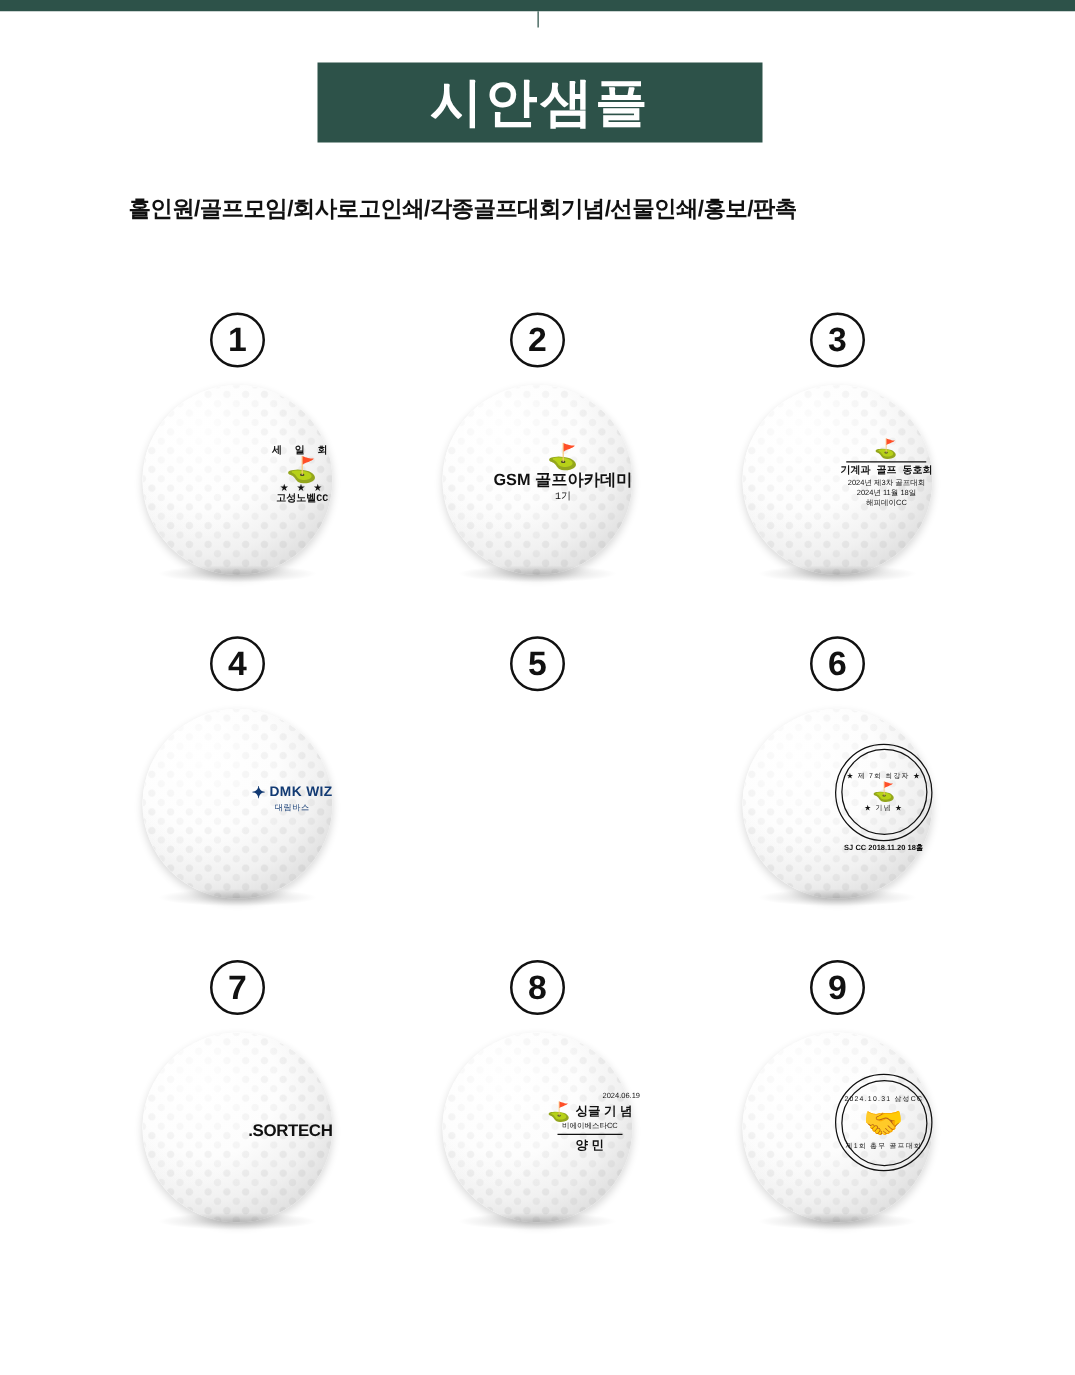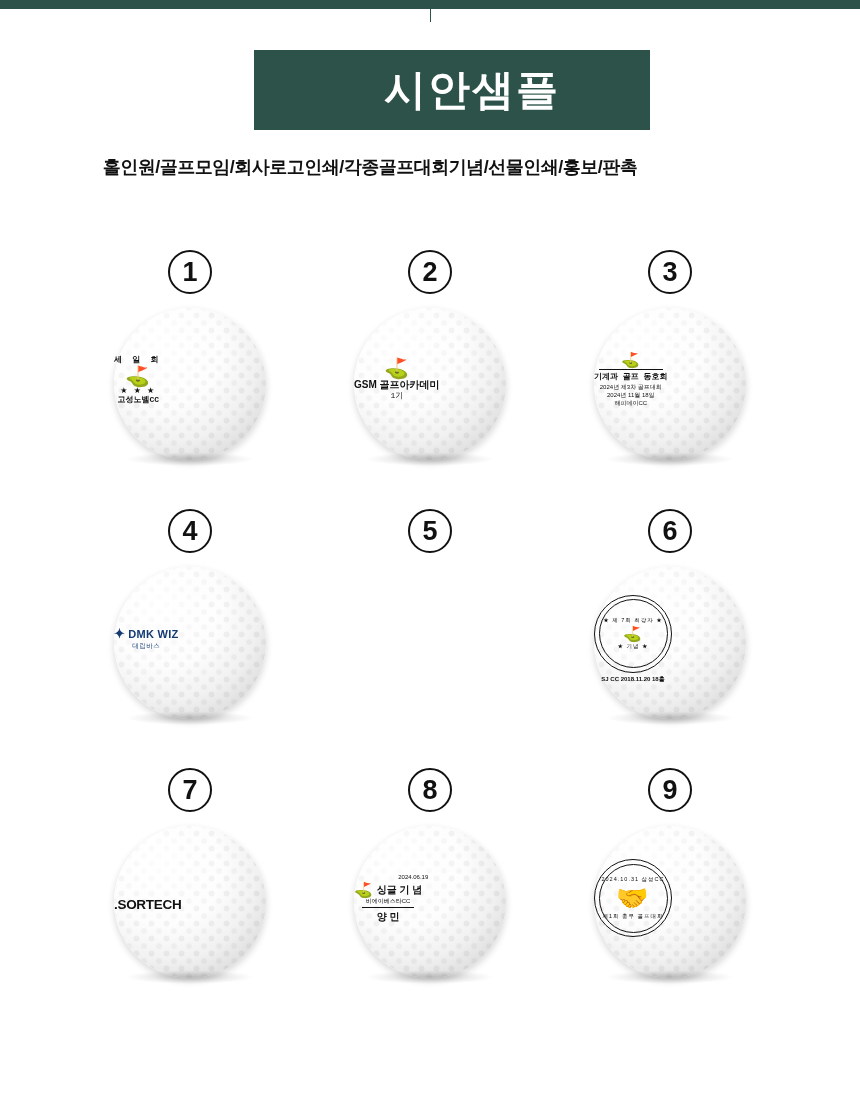--- a/index.html
+++ b/index.html
@@ -31,30 +31,29 @@
     height: 13px;
     background: #2d5249;
   }
 
   
   .title-banner {
     position: absolute;
     top: 50px;
     left: 254px;
     width: 356px;
-    height: 80px;
+    height: 64px;
     background: #2d5249;
     color: #ffffff;
     display: flex;
     align-items: center;
     justify-content: center;
     font-size: 42px;
     font-weight: bold;
     letter-spacing: 2px;
-    padding-left: 40px;
   }
 
   
   .subtitle {
     position: absolute;
     top: 155px;
     left: 0;
     width: 740px;
     text-align: center;
     font-size: 18px;
@@ -138,35 +137,35 @@
     background: radial-gradient(ellipse at center, rgba(0,0,0,0.18) 0%, rgba(0,0,0,0) 70%);
     border-radius: 50%;
   }
 
   
   .art {
     position: absolute;
     inset: 0;
     display: flex;
     flex-direction: column;
-    align-items: flex-start;
+    align-items: flex-end;
     justify-content: center;
     color: #111;
     text-align: center;
     pointer-events: none;
   }
   .art-inner {
     transform: translateY(-4px);
     display: flex;
     flex-direction: column;
     align-items: center;
   }
   .t6 { font-size: 6px; line-height: 1.35; }
   .t8 { font-size: 8px; line-height: 1.35; font-family: Liberation Mono, monospace; }
-  .t9 { font-size: 10px; line-height: 1.3; }
+  .t9 { font-size: 13px; line-height: 1.3; }
   .t10 { font-size: 10px; line-height: 1.3; }
   .t11 { font-size: 11px; line-height: 1.25; }
   .bold { font-weight: bold; }
 
   .arc-top, .arc-bottom {
     font-size: 8px;
     font-weight: bold;
     letter-spacing: 4px;
   }
   .arc-top { margin-bottom: 1px; }

